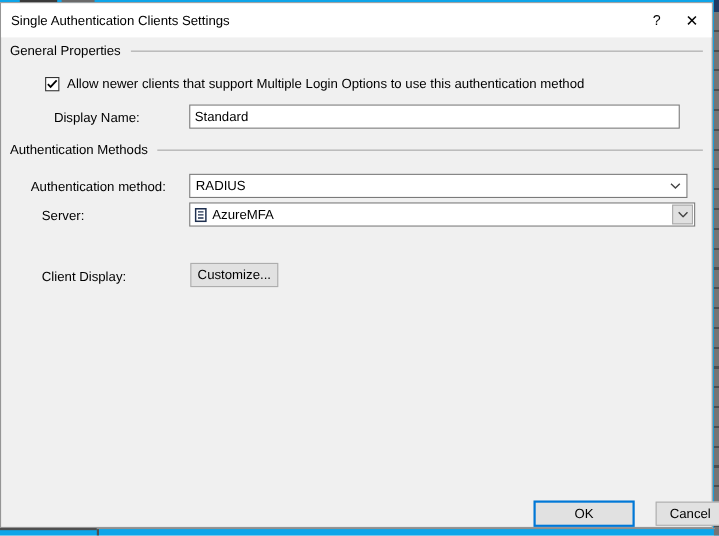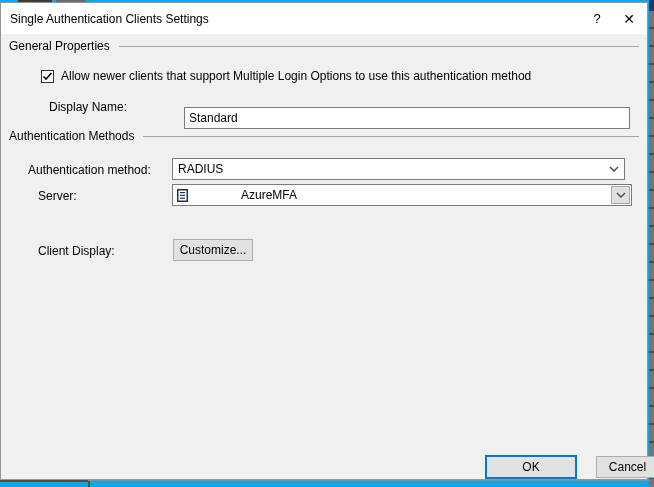--- a/index.html
+++ b/index.html
@@ -67,21 +67,21 @@
     display:flex;align-items:center;justify-content:center;
   }
   .checkbox svg{display:none;}
   .checkbox.checked svg{display:block;}
 
   
   .textbox{
     position:absolute;box-sizing:border-box;
     border:1px solid #7a7a7a;background:#fff;
     font-family:"Liberation Sans", sans-serif;font-size:12px;color:#000;
-    padding:0 4px;margin:12px;outline:none;
+    padding:0 4px;margin:0;outline:none;
   }
 
   
   .combo{
     position:absolute;box-sizing:border-box;height:22px;
     border:1px solid #7a7a7a;background:#fff;
     display:flex;align-items:center;
   }
   .combo .combo-text{padding-left:5px;flex:1;white-space:nowrap;overflow:hidden;}
   .combo .chevron{width:20px;display:flex;align-items:center;justify-content:center;flex:0 0 auto;}
@@ -149,21 +149,21 @@
     <div class="combo" style="left:171px;top:155px;width:453px;">
       <span class="combo-text">RADIUS</span>
       <span class="chevron">
         <svg width="10" height="6" viewBox="0 0 10 6">
             <path d="M1 1 L5 5 L9 1" stroke="#444" stroke-width="1.3" fill="none"></path>
           </svg>
       </span>
     </div>
 
     <div class="label" style="left:37px;top:186px;">Server:</div>
-    <div class="combo" style="left:171px;top:181px;width:460px;gap:48px;">
+    <div class="combo" style="left:171px;top:181px;width:460px;">
       <span class="server-icon">
         <svg width="11" height="13" viewBox="0 0 11 13">
           <rect x="0.75" y="0.75" width="9.5" height="11.5" fill="#fff" stroke="#1f3050" stroke-width="1.5"></rect>
           <line x1="3" y1="3.6" x2="8" y2="3.6" stroke="#1f3050" stroke-width="1.2"></line>
           <line x1="3" y1="6.4" x2="8" y2="6.4" stroke="#1f3050" stroke-width="1.2"></line>
           <line x1="3" y1="9.2" x2="8" y2="9.2" stroke="#1f3050" stroke-width="1.2"></line>
         </svg>
       </span>
       <span class="combo-text">AzureMFA</span>
       <span class="combo-btn">

